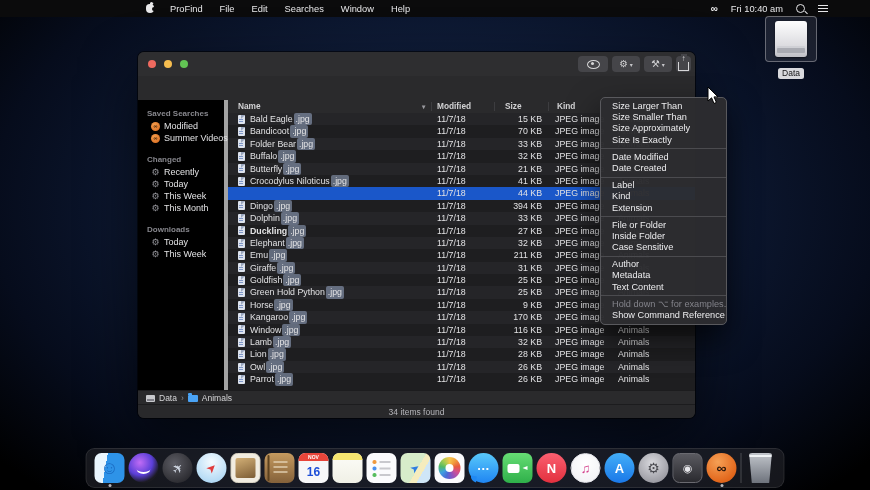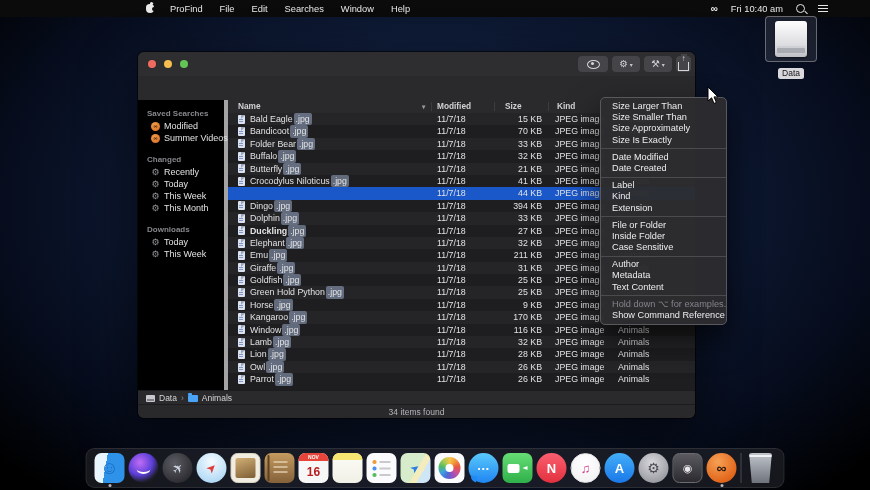--- a/index.html
+++ b/index.html
@@ -102,21 +102,21 @@
   .launchpad .glyph,.safari .glyph{transform:rotate(-45deg);display:inline-block;}
   .safari .di{border-radius:50%;background:radial-gradient(circle at 50% 30%,#f4fbff,#b9ddf6 70%,#9fcdf0);color:#e03c3c;font-size:12px;}
   .mail .di{background:#f1ece0;border:1px solid #d8d2c2;box-sizing:border-box;}
   .mail .di::after{content:"";position:absolute;inset:4px;background:linear-gradient(160deg,#d3b077,#7c5c34);border-radius:2px;}
   .contacts .di{background:linear-gradient(180deg,#c59a5f,#84613a);}
   .contacts .di::after{content:"";position:absolute;left:3px;top:2px;bottom:2px;width:2px;background:#5b411f;border-radius:1px;}
   .contacts .di::before{content:"";position:absolute;left:9px;top:8px;width:14px;height:2px;background:#e9d9bd;box-shadow:0 5px 0 #e9d9bd,0 10px 0 #e9d9bd;opacity:.65;}
   .calendar .di{background:#f7f7f8;}
   .calendar .di::before{content:"";position:absolute;left:0;right:0;top:0;height:8px;background:#e8453a;border-radius:7px 7px 0 0;}
   .calendar .sub{position:absolute;top:0.5px;left:0;right:0;text-align:center;font-size:5px;font-weight:700;color:#fff;z-index:2;}
-  .calendar .glyph{color:#b91c1c;font-size:12px;font-weight:600;margin-top:7px;}
+  .calendar .glyph{color:#1d4ed8;font-size:12px;font-weight:600;margin-top:7px;}
   .notes .di{background:linear-gradient(180deg,#fdfdf8,#f0f0e6);}
   .notes .di::before{content:"";position:absolute;left:0;right:0;top:0;height:7px;background:#f6e570;border-radius:7px 7px 0 0;}
   .reminders .di{background:#fbfbfd;}
   .reminders .di::before{content:"";position:absolute;left:6px;top:7px;width:3.5px;height:3.5px;border-radius:50%;background:#f09a3e;box-shadow:0 6.5px 0 #4a90ef,0 13px 0 #57bd5f;}
   .reminders .di::after{content:"";position:absolute;left:13px;top:8px;width:11px;height:1.6px;background:#c9c9ce;box-shadow:0 6.5px 0 #c9c9ce,0 13px 0 #c9c9ce;}
   .maps .di{background:linear-gradient(120deg,#d7ecca 0 55%,#f5ecbe 55% 70%,#cfe6f7 70%);color:#2f7de1;font-size:11px;}
   .maps .glyph{transform:rotate(-35deg);display:inline-block;}
   .photos .di{background:#fbfbfd;}
   .photos .di::after{content:"";position:absolute;inset:4px;border-radius:50%;background:conic-gradient(#f5c54d,#f09a3c,#e8593f,#d04f93,#8e52c0,#4b6bd6,#3fa1e0,#52ba66,#a7cc51,#f5c54d);}
   .photos .di::before{content:"";position:absolute;inset:11px;background:#fff;border-radius:50%;z-index:2;}

